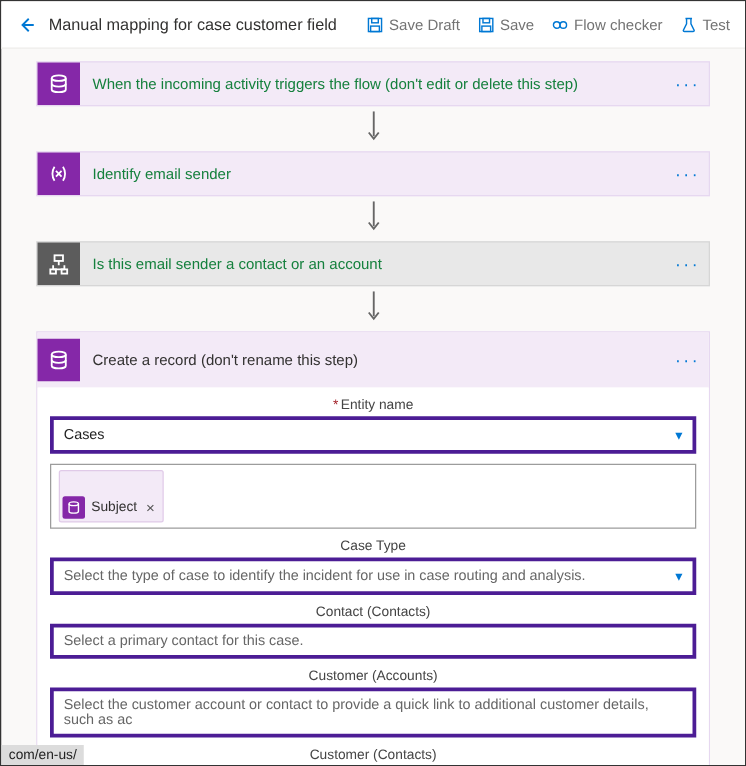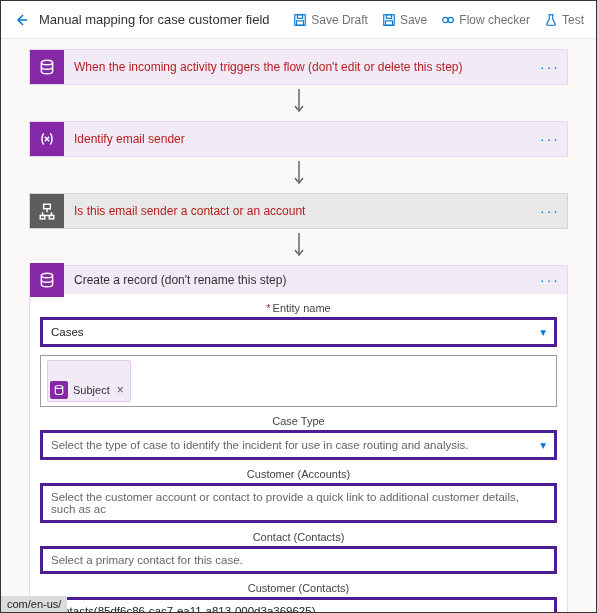--- a/index.html
+++ b/index.html
@@ -55,34 +55,34 @@
   .step.light { background: #f3eaf7; border: 1px solid #e6d8f0; }
   .step.gray  { background: #e8e8e8; border: 1px solid #d6d6d6; }
   .step .icon-box {
     width: 34px; height: 34px;
     display: flex; align-items: center; justify-content: center;
     color: #fff;
   }
   .step.light .icon-box { background: #8528a8; }
   .step.gray  .icon-box { background: #5c5c5c; }
   .step .label {
-    padding-left: 10px; font-size: 12px; color: #b91c1c;
+    padding-left: 10px; font-size: 12px; color: #15803d;
     flex: 1;
   }
   .step .menu {
     width: 34px; display: flex; align-items: center; justify-content: center;
     color: #0078d4; letter-spacing: 2px; font-size: 14px; cursor: pointer;
   }
   .arrow-wrap { display:flex; justify-content:center; padding:4px 0 6px 0; }
 
   .block {
     border: 1px solid #e6d8f0;
   }
   .block-header {
-    display:flex; align-items:center; height:28px;
+    display:flex; align-items:center; height:44px;
     background:#f3eaf7;
   }
   .block-header .icon-box {
     width: 34px; height: 34px;
     background:#8528a8; display:flex; align-items:center; justify-content:center;
   }
   .block-header .label { padding-left:10px; flex:1; font-size:12px; }
   .block-header .menu { width:34px; text-align:center; color:#0078d4; letter-spacing:2px; cursor:pointer; font-size:14px; }
   .block-body {
     background:#fff; padding:8px 10px 2px 10px;
@@ -266,34 +266,34 @@
 
       <div class="field">
         <span class="field-label">Case Type</span>
         <div class="control">
           <span>Select the type of case to identify the incident for use in case routing and analysis.</span>
           <span class="chev">▾</span>
         </div>
       </div>
 
       <div class="field">
+        <span class="field-label">Contact (Contacts)</span>
+        <div class="control">
+          <span>Select a primary contact for this case.</span>
+        </div>
+      </div>
+
+      <div class="field">
         <span class="field-label">Customer (Accounts)</span>
         <div class="control">
           <span>Select the customer account or contact to provide a quick link to additional customer details, such as ac</span>
         </div>
       </div>
 
       <div class="field">
-        <span class="field-label">Contact (Contacts)</span>
-        <div class="control">
-          <span>Select a primary contact for this case.</span>
-        </div>
-      </div>
-
-      <div class="field">
         <span class="field-label">Customer (Contacts)</span>
         <div class="control val">
           <span>contacts(85df6c86-cac7-ea11-a813-000d3a369625)</span>
         </div>
       </div>
 
     </div>
   </div>
 
   <div class="urlfrag">com/en-us/</div>

